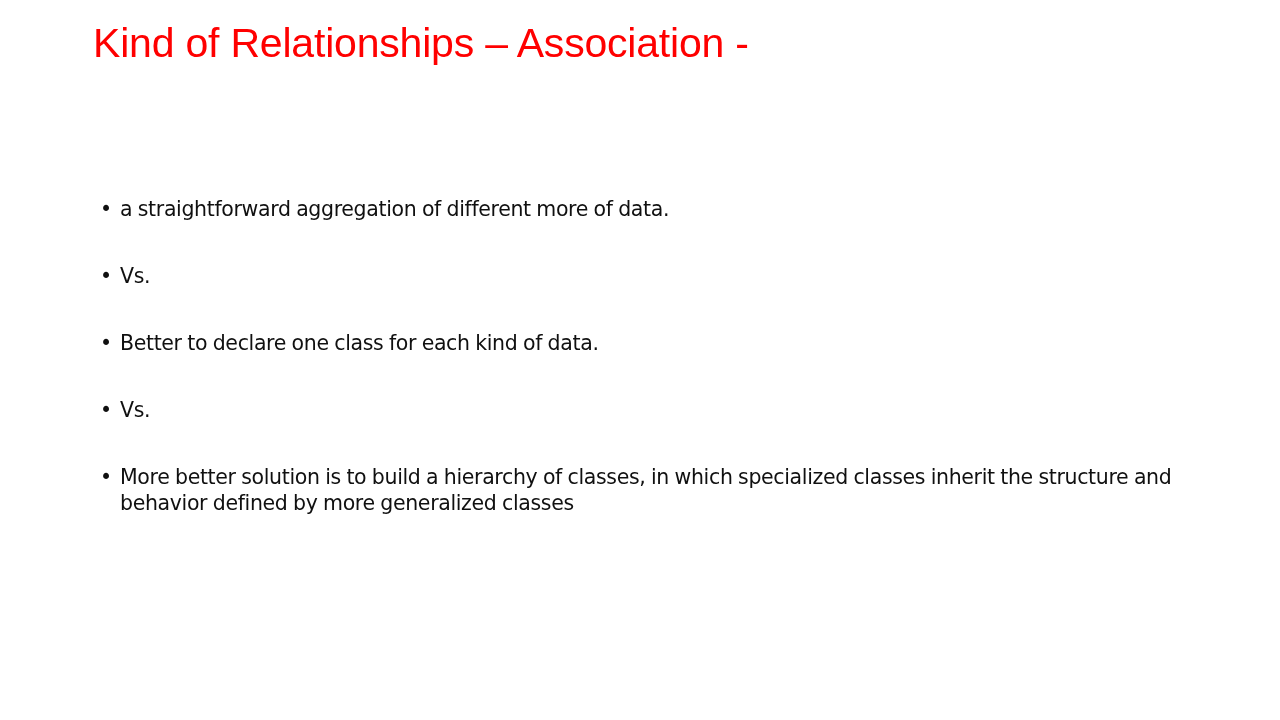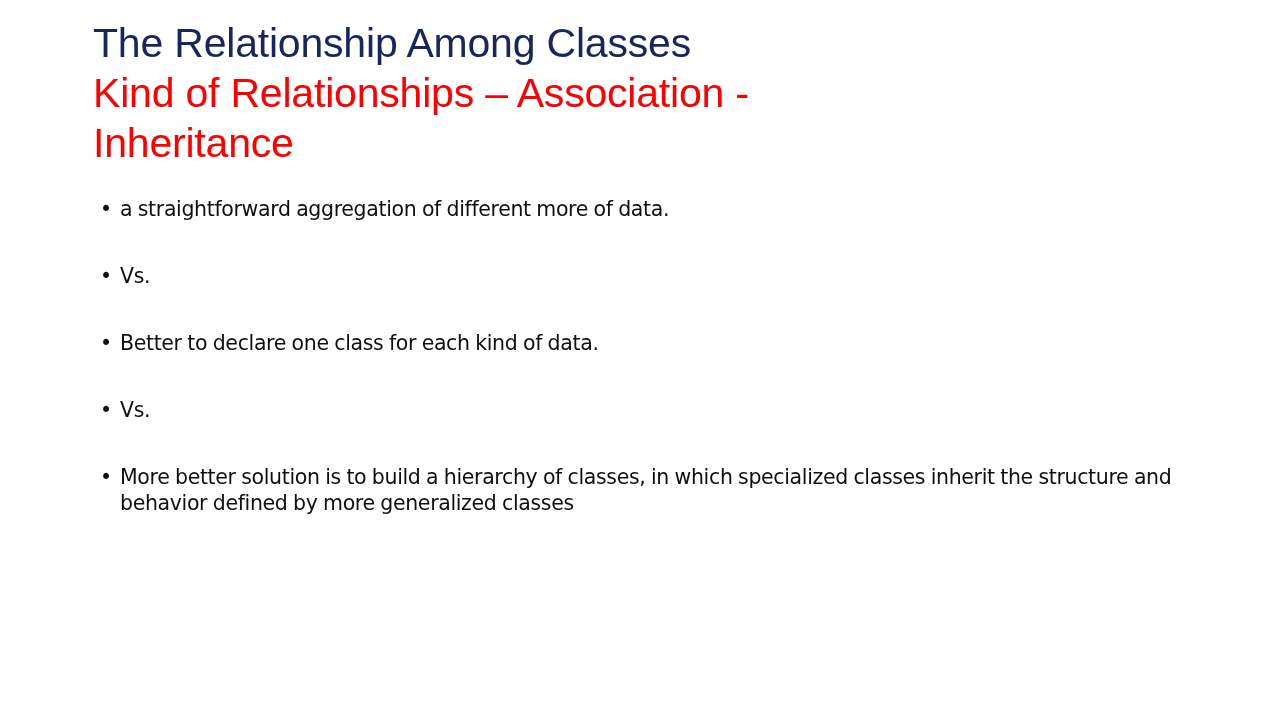--- a/index.html
+++ b/index.html
@@ -93,23 +93,21 @@
   .bullet-row.multiline .btext {
     max-width: 1062px;
   }
 </style>
 </head>
 <body>
 
 <div class="slide">
 
   <div class="title-block">
-    <div class="title-line primary">The Relationship Among Classes</div>
     <div class="title-line accent">Kind of Relationships – Association -</div>
-    <div class="title-line accent">Inheritance</div>
   </div>
 
   <div class="body-block">
 
     <div class="bullet-row">
       <span class="dot">•</span>
       <span class="btext">a straightforward aggregation of different more of data.</span>
     </div>
 
     <div class="bullet-row">

